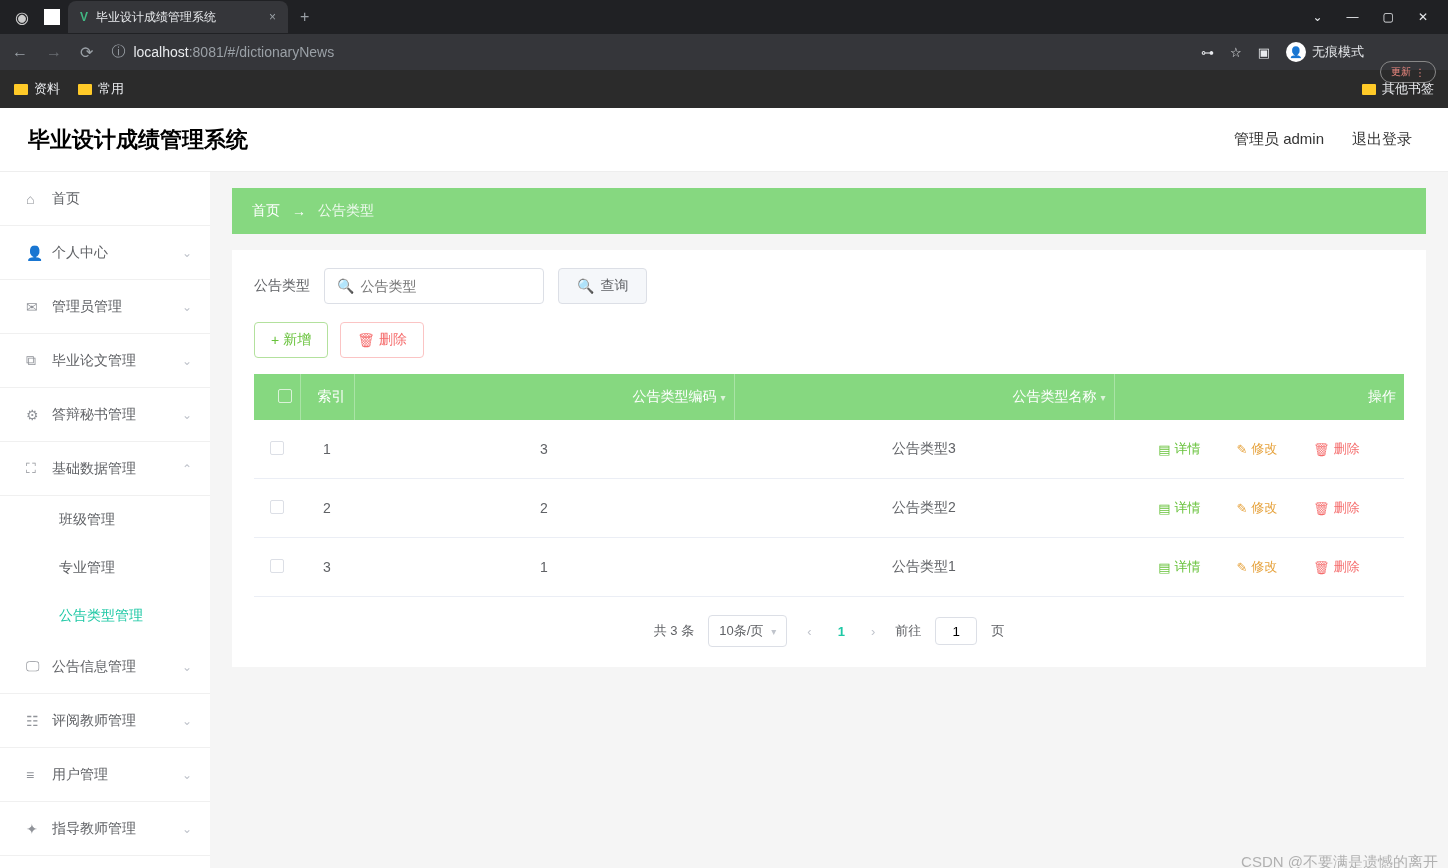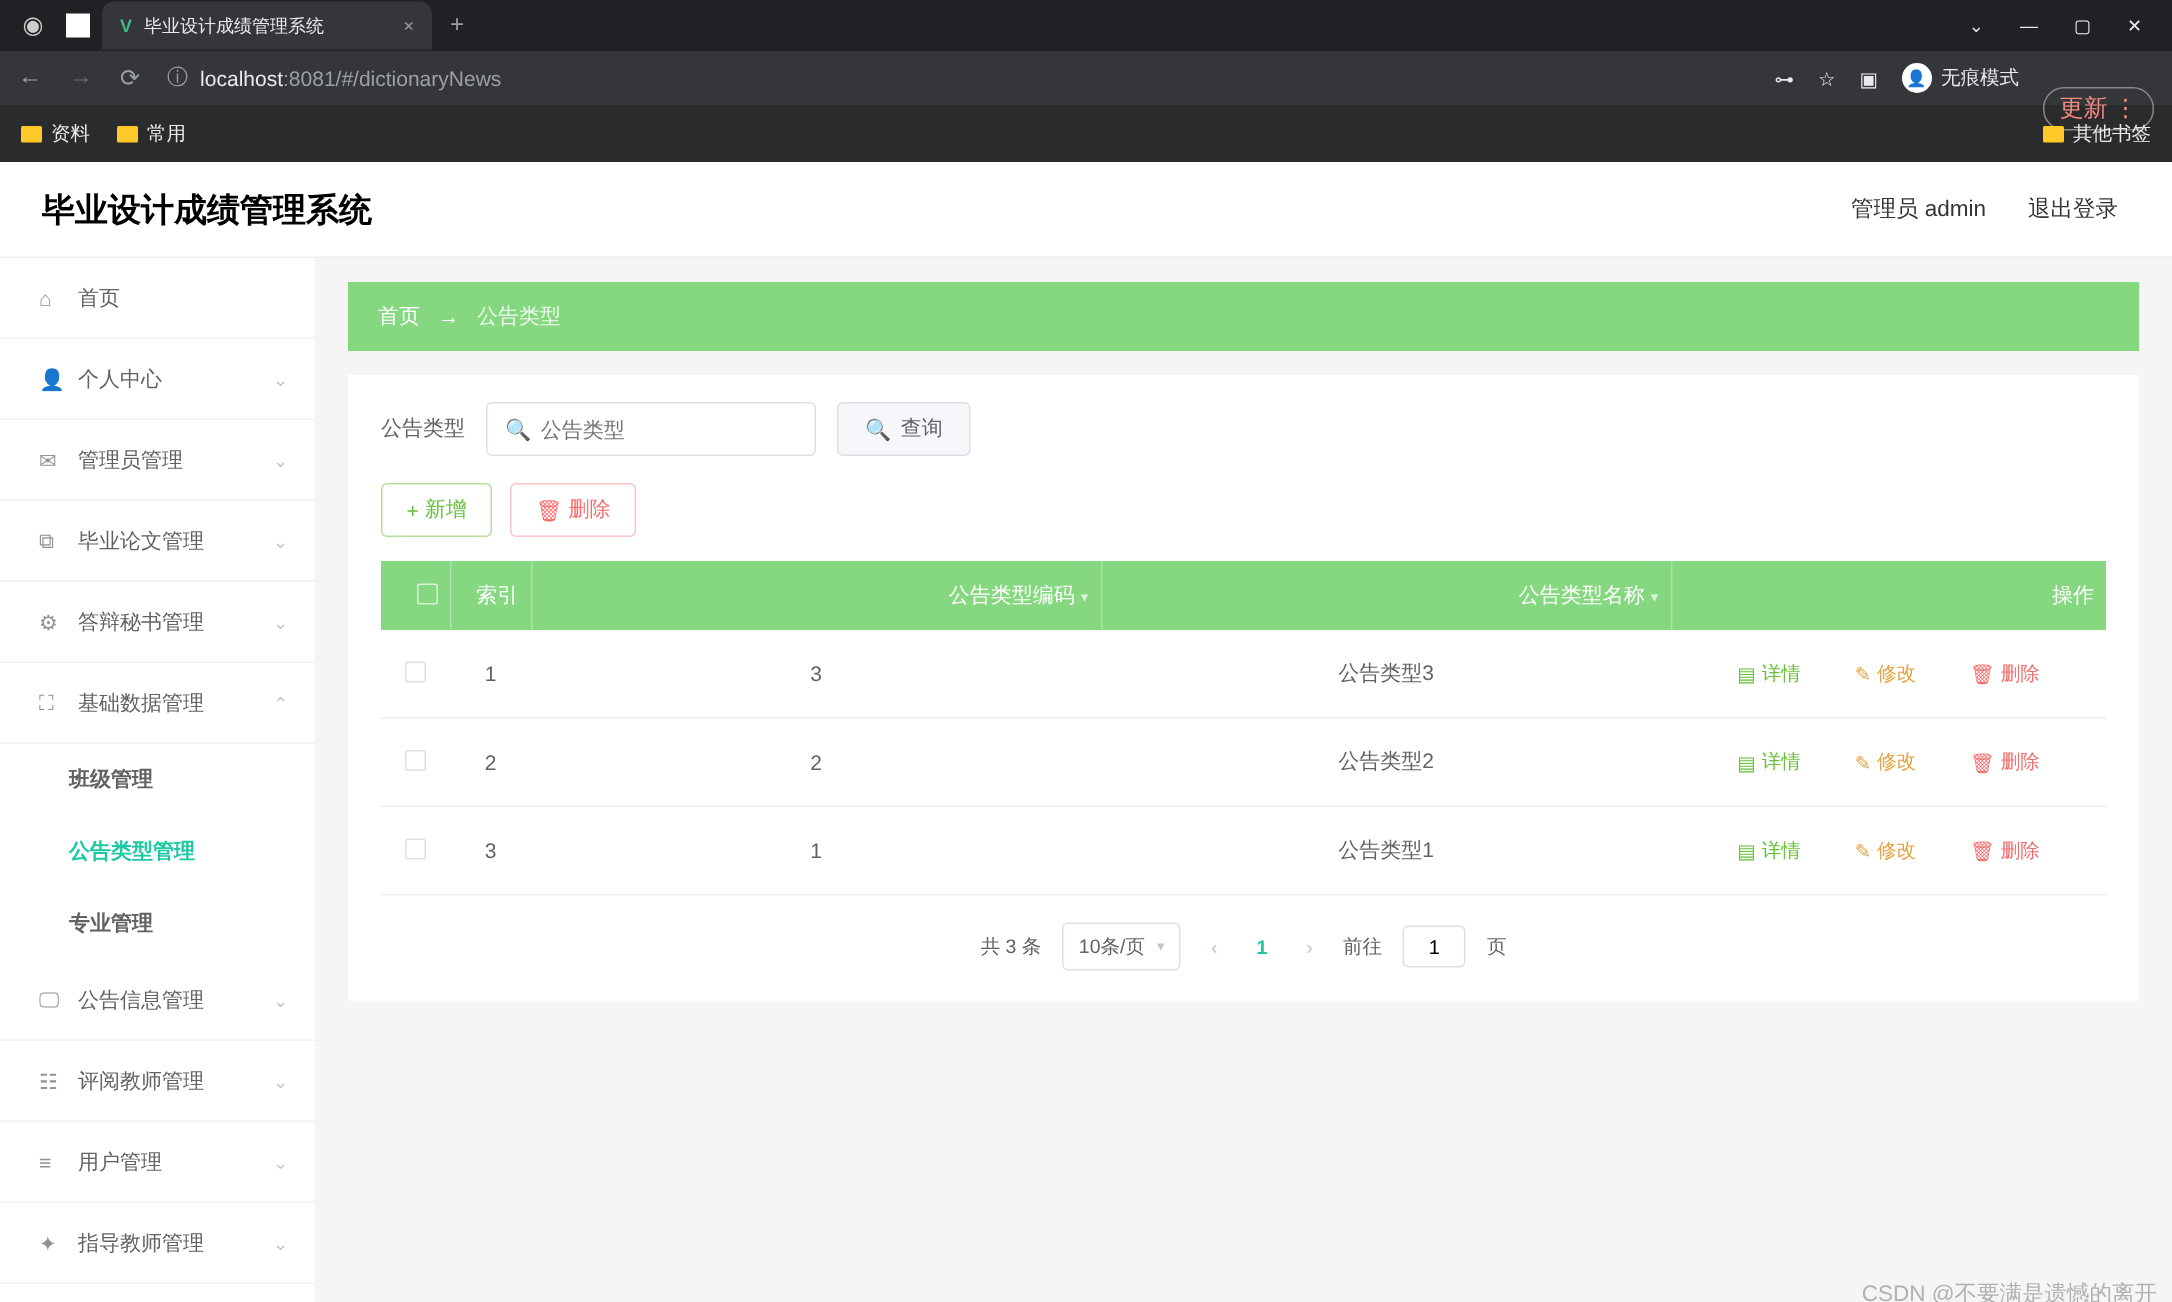--- a/index.html
+++ b/index.html
@@ -17,39 +17,39 @@
 .window-controls { margin-left: auto; display: flex; gap: 24px; padding-right: 20px; color: #e8eaed; }
 .window-controls span { cursor: pointer; font-size: 12px; }
 
 .nav-bar { background: #35363a; height: 36px; display: flex; align-items: center; padding: 0 12px; gap: 18px; color: #9aa0a6; }
 .nav-btn { cursor: pointer; font-size: 16px; }
 .url-bar { flex: 1; display: flex; align-items: center; gap: 8px; color: #9aa0a6; font-size: 14px; }
 .url-host { color: #e8eaed; }
 .nav-right { display: flex; align-items: center; gap: 16px; color: #e8eaed; font-size: 13px; }
 .incognito-badge { display: flex; align-items: center; gap: 6px; }
 .incognito-icon { width: 20px; height: 20px; background: #fff; border-radius: 50%; display: flex; align-items: center; justify-content: center; color: #333; font-size: 11px; }
-.update-btn { border: 1px solid #888; border-radius: 14px; padding: 3px 10px; color: #f28b82; font-size: 16px; display: flex; align-items: center; gap: 4px; margin-top: 40px; }
+.update-btn { border: 1px solid #888; border-radius: 14px; padding: 3px 10px; color: #f28b82; font-size: 10px; display: flex; align-items: center; gap: 4px; margin-top: 40px; }
 
 .bookmark-bar { background: #2b2b2b; height: 38px; display: flex; align-items: center; padding: 0 14px; gap: 18px; color: #e8eaed; font-size: 13px; }
 .bookmark { display: flex; align-items: center; gap: 6px; cursor: pointer; }
 .folder-icon { width: 14px; height: 11px; background: #ffca28; border-radius: 1px; }
 .bookmark-right { margin-left: auto; }
 
 
 .app { background: #fff; height: calc(868px - 100px); display: flex; flex-direction: column; }
 .app-header { height: 64px; display: flex; align-items: center; padding: 0 36px 0 28px; border-bottom: 1px solid #eee; }
 .app-title { font-size: 22px; font-weight: bold; }
 .header-right { margin-left: auto; display: flex; gap: 28px; font-size: 15px; color: #333; }
 .header-right span { cursor: pointer; }
 
 .app-body { display: flex; flex: 1; overflow: hidden; }
 .sidebar { width: 210px; background: #fff; overflow-y: auto; }
 .menu-item { height: 54px; display: flex; align-items: center; padding: 0 18px 0 26px; color: #606266; font-size: 14px; border-bottom: 1px solid #f0f0f0; cursor: pointer; gap: 10px; }
 .menu-item .chevron { margin-left: auto; color: #c0c4cc; font-size: 12px; }
-.submenu-item { height: 48px; display: flex; align-items: center; padding-left: 46px; color: #606266; font-size: 14px; cursor: pointer; font-weight: bold; }
+.submenu-item { height: 48px; display: flex; align-items: center; padding-left: 59px; color: #606266; font-size: 14px; cursor: pointer; }
 .submenu-item.active { color: #1ec8a5; }
 .menu-icon { width: 16px; color: #909399; font-size: 14px; }
 
 .content { flex: 1; background: #f5f5f5; padding: 0; position: relative; overflow: hidden; }
 .breadcrumb { background: #86d880; margin: 16px 22px 0 22px; height: 46px; display: flex; align-items: center; padding: 0 20px; gap: 12px; color: #fff; font-size: 14px; }
 .breadcrumb .bc-home { color: #fff; cursor: pointer; }
 .breadcrumb .bc-sep { color: #fff; }
 .breadcrumb .bc-current { color: rgba(255,255,255,0.85); }
 
 .card { background: #fff; margin: 16px 22px; padding: 18px 0 20px 0; }
@@ -176,22 +176,22 @@
           <span class="menu-icon">⚙</span>
           <span>答辩秘书管理</span>
           <span class="chevron">⌄</span>
         </div>
       <div class="menu-item">
           <span class="menu-icon">⛶</span>
           <span>基础数据管理</span>
           <span class="chevron">⌃</span>
         </div>
       <div class="submenu-item">班级管理</div>
+      <div class="submenu-item">专业管理</div>
       <div class="submenu-item active">公告类型管理</div>
-      <div class="submenu-item">专业管理</div>
       <div class="menu-item">
           <span class="menu-icon">🖵</span>
           <span>公告信息管理</span>
           <span class="chevron">⌄</span>
         </div>
       <div class="menu-item">
           <span class="menu-icon">☷</span>
           <span>评阅教师管理</span>
           <span class="chevron">⌄</span>
         </div>

